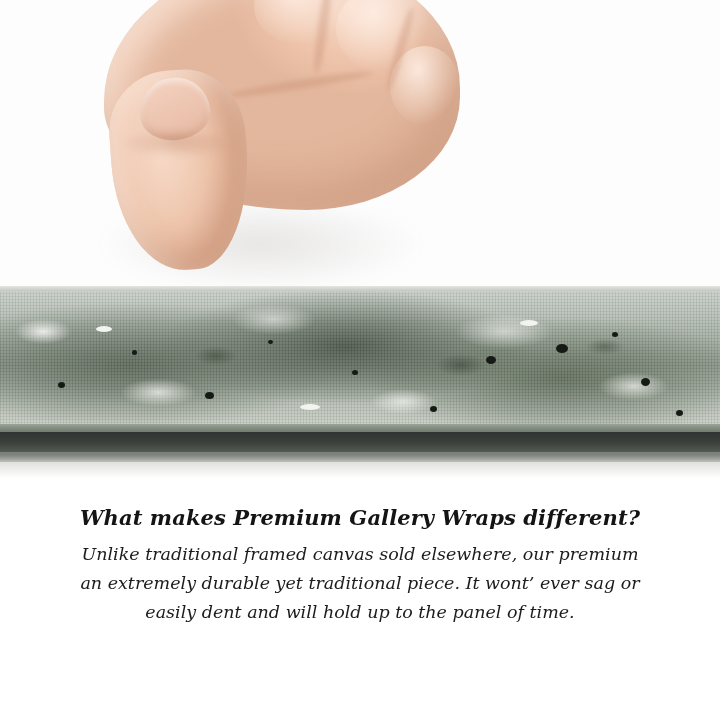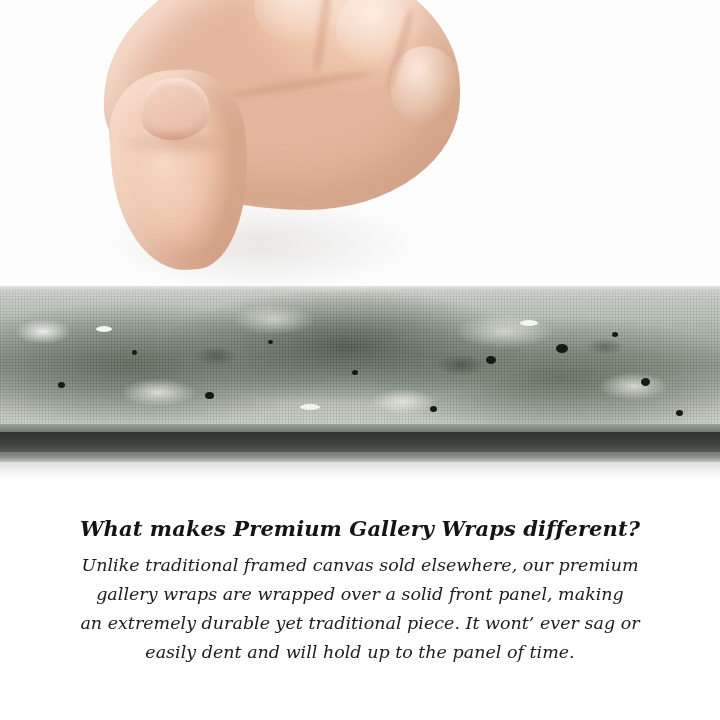--- a/index.html
+++ b/index.html
@@ -187,21 +187,21 @@
     top: 452px;
     width: 720px;
     height: 26px;
     background: linear-gradient(180deg, rgba(160,164,158,0.55) 0%, rgba(255,255,255,0) 100%);
   }
 
   
   .caption {
     position: absolute;
     left: 0;
-    top: 516px;
+    top: 505px;
     width: 720px;
     text-align: center;
     color: #1b1b1b;
     font-family: "DejaVu Serif", serif;
     font-style: italic;
   }
   .caption-title {
     font-size: 21px;
     font-weight: 700;
     letter-spacing: 0.1px;
@@ -259,19 +259,18 @@
     <div class="band-bottom-edge"></div>
   </div>
 
   <div class="wrap-underside"></div>
   <div class="underside-fade"></div>
 
   <div class="caption">
     <p class="caption-title">What makes Premium Gallery Wraps different?</p>
     <p class="caption-body">
       <span>Unlike traditional framed canvas sold elsewhere, our premium</span>
-      <span>gallery wraps are wrapped over a solid front panel, making</span>
       <span>an extremely durable yet traditional piece. It wont’ ever sag or</span>
       <span>easily dent and will hold up to the panel of time.</span>
     </p>
   </div>
 
 </div>
 
 </body></html>

